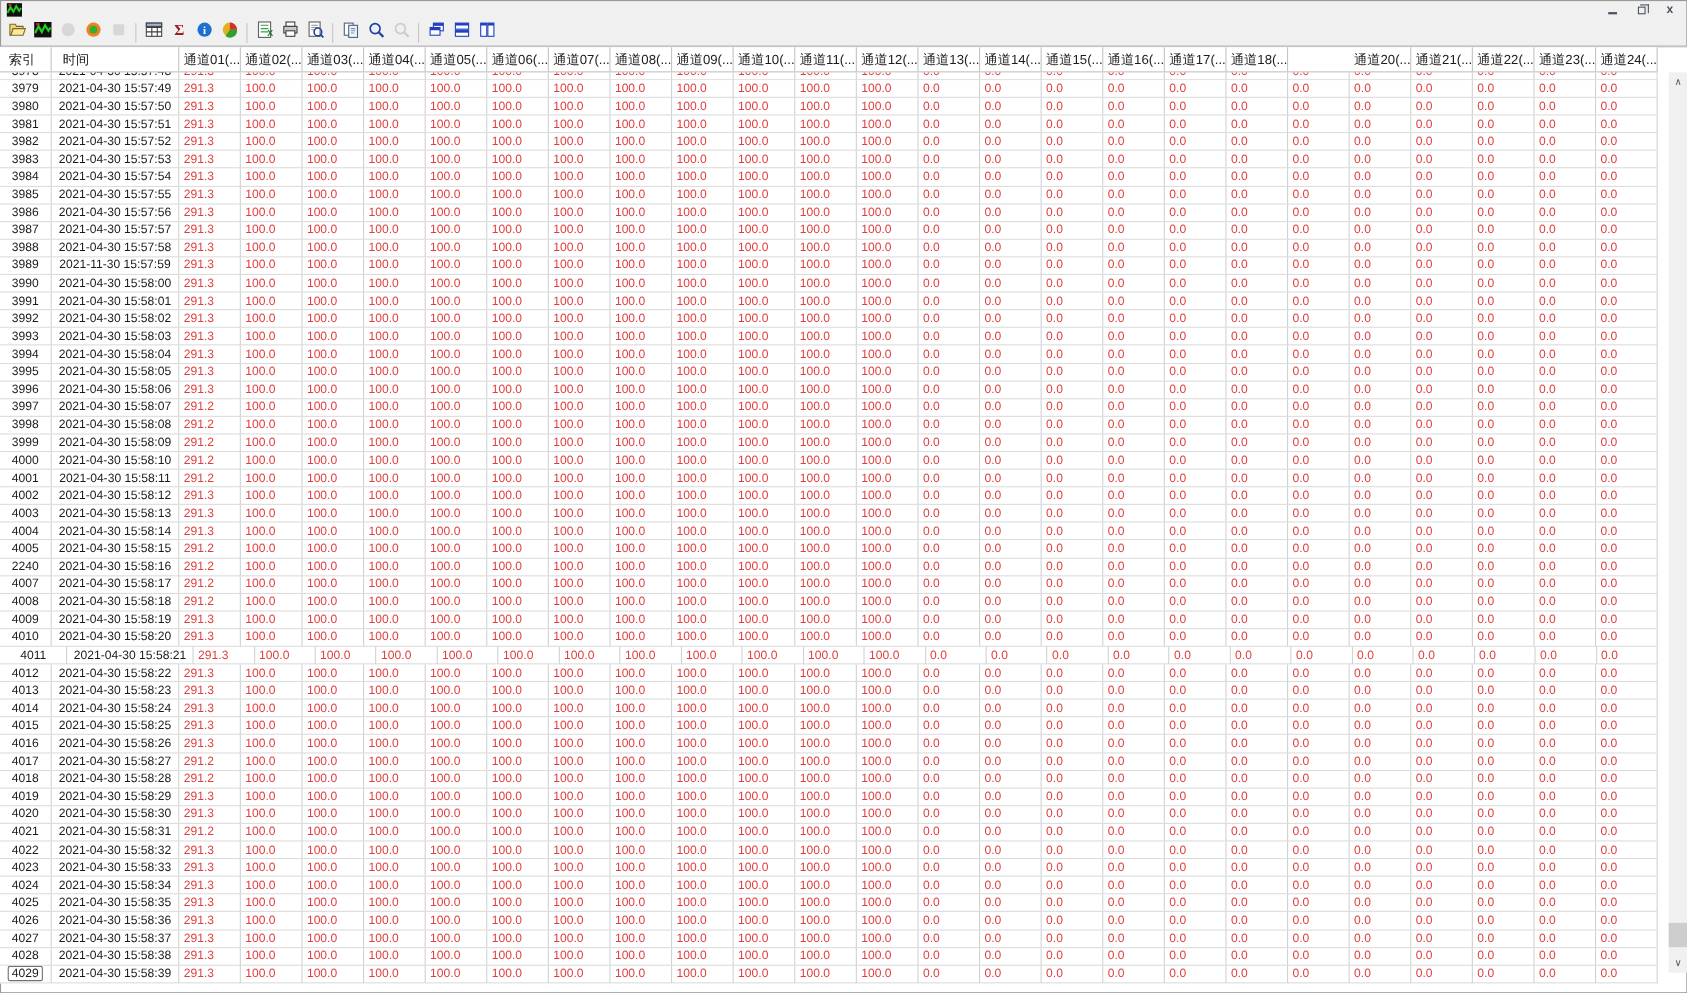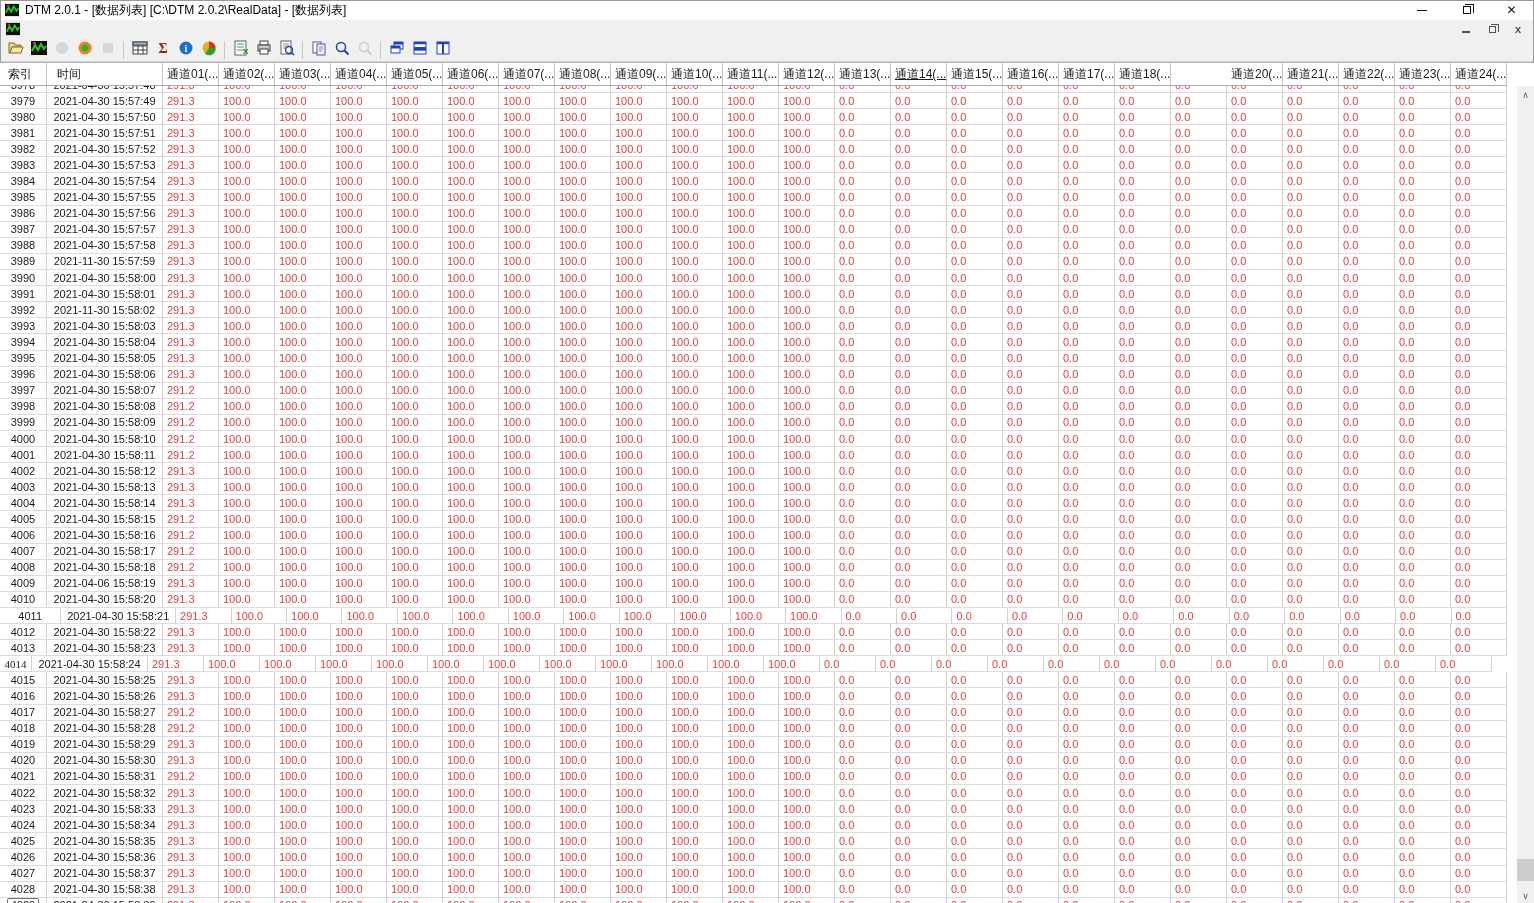--- a/index.html
+++ b/index.html
@@ -62,41 +62,20 @@
               justify-content:center; font-size:9px; color:#5a5a5a; background:#f0f0f0; }
   .vs-up { top:0; }
   .vs-down { bottom:0; }
   .vs-thumb { position:absolute; left:0; width:17px; height:22px; top:773px; background:#cdcdcd; }
 </style>
 </head>
 <body>
 
 <div class="window">
 
-  <div class="titlebar">
-    <span class="appicon">
-      <svg width="14" height="14" viewBox="0 0 16 16">
-          <rect x="0" y="1" width="16" height="14" fill="#101010"></rect>
-          <polyline points="1,11 4,5 7,10 10,4 13,9 15,6" stroke="#22cc22" stroke-width="2" fill="none"></polyline>
-          <rect x="2" y="2" width="3" height="2" fill="#d03030"></rect>
-        </svg>
-    </span>
-    <span class="title">DTM 2.0.1 - [数据列表] [C:\DTM 2.0.2\RealData] - [数据列表]</span>
-    <div class="caption-btns">
-      <div class="cap-btn">
-          <span class="glyph-min"></span>
-        </div>
-      <div class="cap-btn">
-          <span class="glyph-restore"></span>
-        </div>
-      <div class="cap-btn">
-          <span class="glyph-close">✕</span>
-        </div>
-    </div>
-  </div>
 
   <div class="menubar">
     <span class="sysicon">
       <svg width="14" height="14" viewBox="0 0 16 16">
           <rect x="0" y="1" width="16" height="14" fill="#101010"></rect>
           <polyline points="1,11 4,5 7,10 10,4 13,9 15,6" stroke="#22cc22" stroke-width="2" fill="none"></polyline>
           <rect x="2" y="2" width="3" height="2" fill="#d03030"></rect>
         </svg>
     </span>
     <div class="mdi-btns">
@@ -249,21 +228,21 @@
           <div class="hcell" style="width: 56px; padding-left: 4px;">通道04(...</div>
           <div class="hcell" style="width: 56px; padding-left: 4px;">通道05(...</div>
           <div class="hcell" style="width: 56px; padding-left: 4px;">通道06(...</div>
           <div class="hcell" style="width: 56px; padding-left: 4px;">通道07(...</div>
           <div class="hcell" style="width: 56px; padding-left: 4px;">通道08(...</div>
           <div class="hcell" style="width: 56px; padding-left: 4px;">通道09(...</div>
           <div class="hcell" style="width: 56px; padding-left: 4px;">通道10(...</div>
           <div class="hcell" style="width: 56px; padding-left: 4px;">通道11(...</div>
           <div class="hcell" style="width: 56px; padding-left: 4px;">通道12(...</div>
           <div class="hcell" style="width: 56px; padding-left: 4px;">通道13(...</div>
-          <div class="hcell" style="width: 56px; padding-left: 4px; text-decoration: underline;">通道14(...</div>
+          <div class="hcell" style="width: 56px; padding-left: 4px;">通道14(...</div>
           <div class="hcell" style="width: 56px; padding-left: 4px;">通道15(...</div>
           <div class="hcell" style="width: 56px; padding-left: 4px;">通道16(...</div>
           <div class="hcell" style="width: 56px; padding-left: 4px;">通道17(...</div>
           <div class="hcell" style="width: 56px; padding-left: 4px;">通道18(...</div>
           <div class="hcell" style="width: 56px; padding-left: 4px; margin-top: 29px;">通道19(...</div>
           <div class="hcell" style="width: 56px; padding-left: 4px;">通道20(...</div>
           <div class="hcell" style="width: 56px; padding-left: 4px;">通道21(...</div>
           <div class="hcell" style="width: 56px; padding-left: 4px;">通道22(...</div>
           <div class="hcell" style="width: 56px; padding-left: 4px;">通道23(...</div>
           <div class="hcell" style="width: 56px; padding-left: 4px;">通道24(...</div>
@@ -657,21 +636,21 @@
           <div class="cell c-val" style="width: 56px;">0.0</div>
           <div class="cell c-val" style="width: 56px;">0.0</div>
           <div class="cell c-val" style="width: 56px;">0.0</div>
           <div class="cell c-val" style="width: 56px;">0.0</div>
           <div class="cell c-val" style="width: 56px;">0.0</div>
           <div class="cell c-val" style="width: 56px;">0.0</div>
           <div class="cell c-val" style="width: 56px;">0.0</div>
         </div>
         <div class="row">
           <div class="cell c-idx" style="width: 47px;">3992</div>
-          <div class="cell c-time" style="width: 116px;">2021-11-30 15:58:02</div>
+          <div class="cell c-time" style="width: 116px;">2021-04-30 15:58:02</div>
           <div class="cell c-val" style="width: 56px;">291.3</div>
           <div class="cell c-val" style="width: 56px;">100.0</div>
           <div class="cell c-val" style="width: 56px;">100.0</div>
           <div class="cell c-val" style="width: 56px;">100.0</div>
           <div class="cell c-val" style="width: 56px;">100.0</div>
           <div class="cell c-val" style="width: 56px;">100.0</div>
           <div class="cell c-val" style="width: 56px;">100.0</div>
           <div class="cell c-val" style="width: 56px;">100.0</div>
           <div class="cell c-val" style="width: 56px;">100.0</div>
           <div class="cell c-val" style="width: 56px;">100.0</div>
@@ -1048,21 +1027,21 @@
           <div class="cell c-val" style="width: 56px;">0.0</div>
           <div class="cell c-val" style="width: 56px;">0.0</div>
           <div class="cell c-val" style="width: 56px;">0.0</div>
           <div class="cell c-val" style="width: 56px;">0.0</div>
           <div class="cell c-val" style="width: 56px;">0.0</div>
           <div class="cell c-val" style="width: 56px;">0.0</div>
           <div class="cell c-val" style="width: 56px;">0.0</div>
           <div class="cell c-val" style="width: 56px;">0.0</div>
         </div>
         <div class="row">
-          <div class="cell c-idx" style="width: 47px;">4006</div>
+          <div class="cell c-idx" style="width: 47px;">2240</div>
           <div class="cell c-time" style="width: 116px;">2021-04-30 15:58:16</div>
           <div class="cell c-val" style="width: 56px;">291.2</div>
           <div class="cell c-val" style="width: 56px;">100.0</div>
           <div class="cell c-val" style="width: 56px;">100.0</div>
           <div class="cell c-val" style="width: 56px;">100.0</div>
           <div class="cell c-val" style="width: 56px;">100.0</div>
           <div class="cell c-val" style="width: 56px;">100.0</div>
           <div class="cell c-val" style="width: 56px;">100.0</div>
           <div class="cell c-val" style="width: 56px;">100.0</div>
           <div class="cell c-val" style="width: 56px;">100.0</div>
@@ -1133,21 +1112,21 @@
           <div class="cell c-val" style="width: 56px;">0.0</div>
           <div class="cell c-val" style="width: 56px;">0.0</div>
           <div class="cell c-val" style="width: 56px;">0.0</div>
           <div class="cell c-val" style="width: 56px;">0.0</div>
           <div class="cell c-val" style="width: 56px;">0.0</div>
           <div class="cell c-val" style="width: 56px;">0.0</div>
           <div class="cell c-val" style="width: 56px;">0.0</div>
         </div>
         <div class="row">
           <div class="cell c-idx" style="width: 47px;">4009</div>
-          <div class="cell c-time" style="width: 116px;">2021-04-06 15:58:19</div>
+          <div class="cell c-time" style="width: 116px;">2021-04-30 15:58:19</div>
           <div class="cell c-val" style="width: 56px;">291.3</div>
           <div class="cell c-val" style="width: 56px;">100.0</div>
           <div class="cell c-val" style="width: 56px;">100.0</div>
           <div class="cell c-val" style="width: 56px;">100.0</div>
           <div class="cell c-val" style="width: 56px;">100.0</div>
           <div class="cell c-val" style="width: 56px;">100.0</div>
           <div class="cell c-val" style="width: 56px;">100.0</div>
           <div class="cell c-val" style="width: 56px;">100.0</div>
           <div class="cell c-val" style="width: 56px;">100.0</div>
           <div class="cell c-val" style="width: 56px;">100.0</div>
@@ -1272,21 +1251,21 @@
           <div class="cell c-val" style="width: 56px;">0.0</div>
           <div class="cell c-val" style="width: 56px;">0.0</div>
           <div class="cell c-val" style="width: 56px;">0.0</div>
           <div class="cell c-val" style="width: 56px;">0.0</div>
           <div class="cell c-val" style="width: 56px;">0.0</div>
           <div class="cell c-val" style="width: 56px;">0.0</div>
           <div class="cell c-val" style="width: 56px;">0.0</div>
           <div class="cell c-val" style="width: 56px;">0.0</div>
         </div>
         <div class="row">
-          <div class="cell c-idx" style="width: 32px; font-family: Liberation Serif, serif;">4014</div>
+          <div class="cell c-idx" style="width: 47px;">4014</div>
           <div class="cell c-time" style="width: 116px;">2021-04-30 15:58:24</div>
           <div class="cell c-val" style="width: 56px;">291.3</div>
           <div class="cell c-val" style="width: 56px;">100.0</div>
           <div class="cell c-val" style="width: 56px;">100.0</div>
           <div class="cell c-val" style="width: 56px;">100.0</div>
           <div class="cell c-val" style="width: 56px;">100.0</div>
           <div class="cell c-val" style="width: 56px;">100.0</div>
           <div class="cell c-val" style="width: 56px;">100.0</div>
           <div class="cell c-val" style="width: 56px;">100.0</div>
           <div class="cell c-val" style="width: 56px;">100.0</div>

